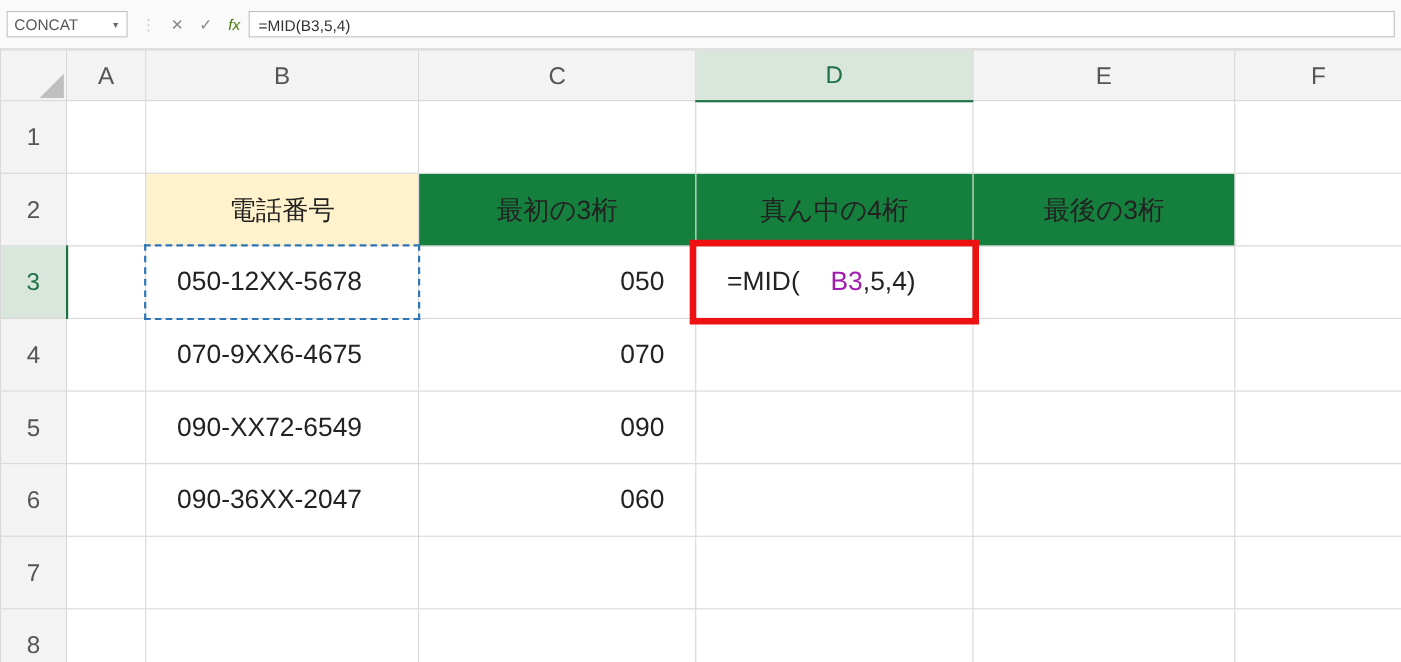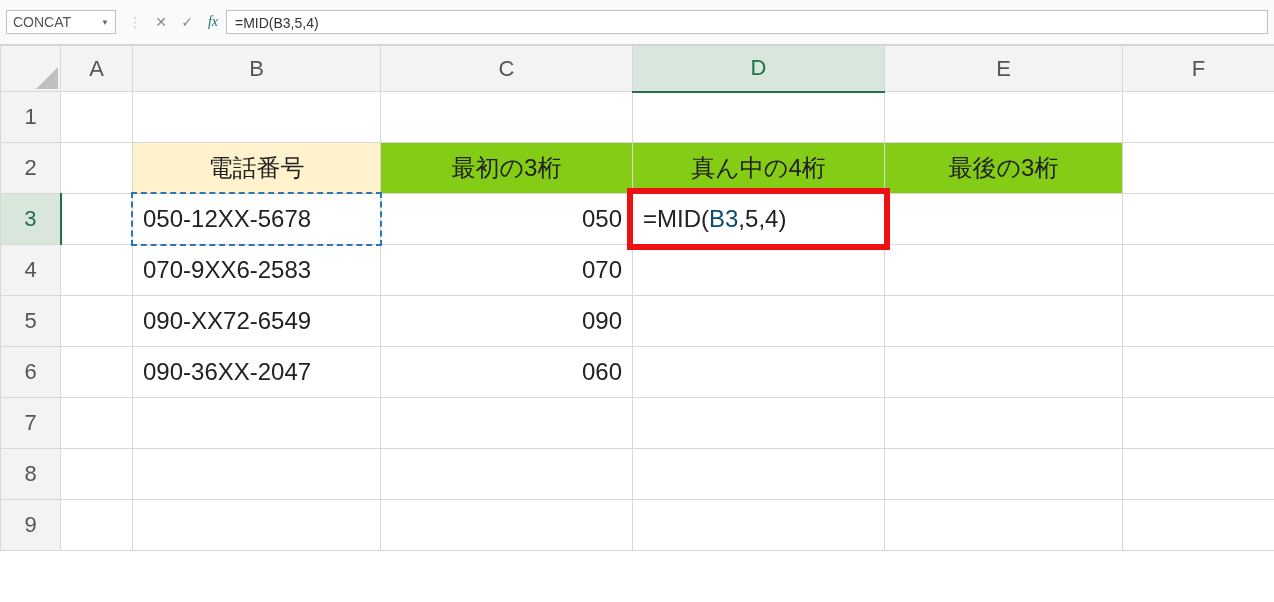--- a/index.html
+++ b/index.html
@@ -5,21 +5,21 @@
   * { box-sizing: border-box; }
   html, body { margin: 0; padding: 0; font-family: "Meiryo", "Yu Gothic", "Segoe UI", Arial, sans-serif; background: #fff; width: 1274px; height: 602px; overflow: hidden; }
 
   
   .formula-bar { display: flex; align-items: center; height: 45px; border-bottom: 1px solid #d0d0d0; background: #fafafa; font-size: 14px; color: #333; }
   .name-box { width: 110px; height: 24px; margin: 0 6px; background: #fff; border: 1px solid #c0c0c0; display: flex; align-items: center; padding: 0 6px; justify-content: space-between; }
   .name-box-text { color: #555; }
   .name-box-caret { font-size: 8px; color: #666; }
   .fx-btn { width: 26px; text-align: center; color: #888; user-select: none; }
   .fx-btn.sep { color: #ccc; pointer-events: none; }
-  .fx-btn.fx { font-style: italic; font-family: Liberation Serif, serif; color: #0f766e; }
+  .fx-btn.fx { font-style: italic; font-family: Liberation Sans, sans-serif; color: #4d7c0f; }
   .formula-input { flex: 1; height: 24px; line-height: 24px; padding: 0 8px; background: #fff; border: 1px solid #c0c0c0; margin-right: 6px; font-size: 14px; }
 
   
   .sheet { position: relative; }
   table.grid { border-collapse: collapse; table-layout: fixed; width: 1274px; }
   table.grid th, table.grid td { border: 1px solid #d8d8d8; font-weight: normal; }
 
   
   col.c-rowhdr { width: 60px; }
   col.c-A { width: 72px; }
@@ -33,36 +33,36 @@
   tr.colhdr th { height: 46px; background: #f3f3f3; color: #555; font-size: 22px; text-align: center; }
   tr.colhdr th.corner { background: #f3f3f3; position: relative; }
   tr.colhdr th.corner::after { content: ""; position: absolute; right: 2px; bottom: 2px; width: 0; height: 0; border-left: 22px solid transparent; border-bottom: 22px solid #bfbfbf; }
   tr.colhdr th.active-col { background: #d8e6dc; border-bottom: 2px solid #1f7246; color: #1f7246; }
 
   
   th.rowhdr { background: #f3f3f3; color: #555; font-size: 22px; text-align: center; }
   th.rowhdr.active-row { background: #d8e6dc; border-right: 2px solid #1f7246; color: #1f7246; }
 
   
-  td { height: 51px; font-size: 24px; color: #222; padding: 0 10px; text-align: left; vertical-align: middle; background: #fff; }
+  td { height: 66px; font-size: 24px; color: #222; padding: 0 28px; text-align: left; vertical-align: middle; background: #fff; }
   td.center { text-align: right; }
 
   
   td.tbl { border: 1px solid #7a7a7a; }
-  td.tbl.hdr { background: #84cc16; text-align: center; }
+  td.tbl.hdr { background: #15803d; text-align: center; }
   td.tbl.hdr.yellow { background: #fff2cc; }
 
   
   td.ref-cell { position: relative; }
   td.ref-cell::after { content: ""; position: absolute; inset: -2px; border: 2px dashed #2e75b6; pointer-events: none; }
 
   
   td.formula-cell { position: relative; }
   td.formula-cell::after { content: ""; position: absolute; top: -6px; left: -6px; right: -6px; bottom: -6px; border: 6px solid #e11; pointer-events: none; }
-  .formula-text .ref { color: #0c4a6e; }
+  .formula-text .ref { color: #a21caf; margin-left: 28px; }
   .formula-text { font-family: "Meiryo", sans-serif; }
 </style>
 </head>
 <body>
 
 <div class="formula-bar">
   <div class="name-box">
     <span class="name-box-text">CONCAT</span>
     <span class="name-box-caret">▼</span>
   </div>
@@ -124,21 +124,21 @@
     <td class="tbl formula-cell">
       <span class="formula-text"><span>=MID(</span><span class="ref">B3</span><span>,5,4)</span></span>
     </td>
     <td class="tbl"></td>
     <td></td>
   </tr>
 
   <tr>
     <th class="rowhdr">4</th>
     <td></td>
-    <td class="tbl">070-9XX6-2583</td>
+    <td class="tbl">070-9XX6-4675</td>
     <td class="tbl center">070</td>
     <td class="tbl"></td>
     <td class="tbl"></td>
     <td></td>
   </tr>
 
   <tr>
     <th class="rowhdr">5</th>
     <td></td>
     <td class="tbl">090-XX72-6549</td>

